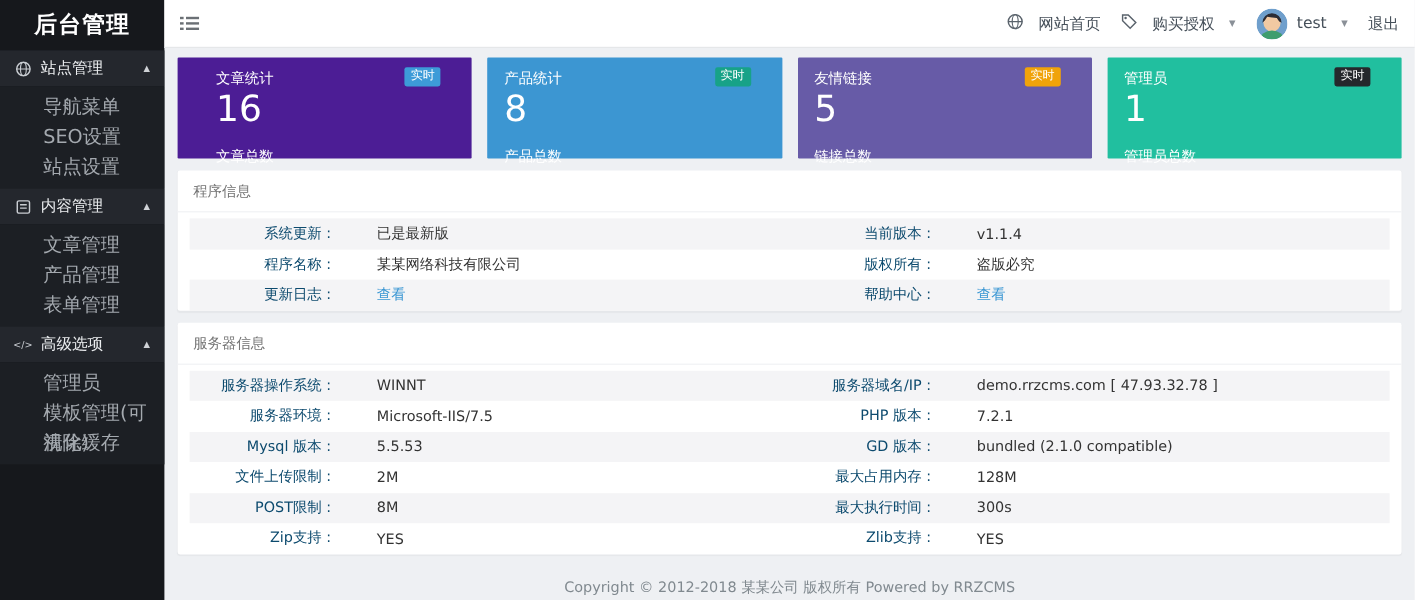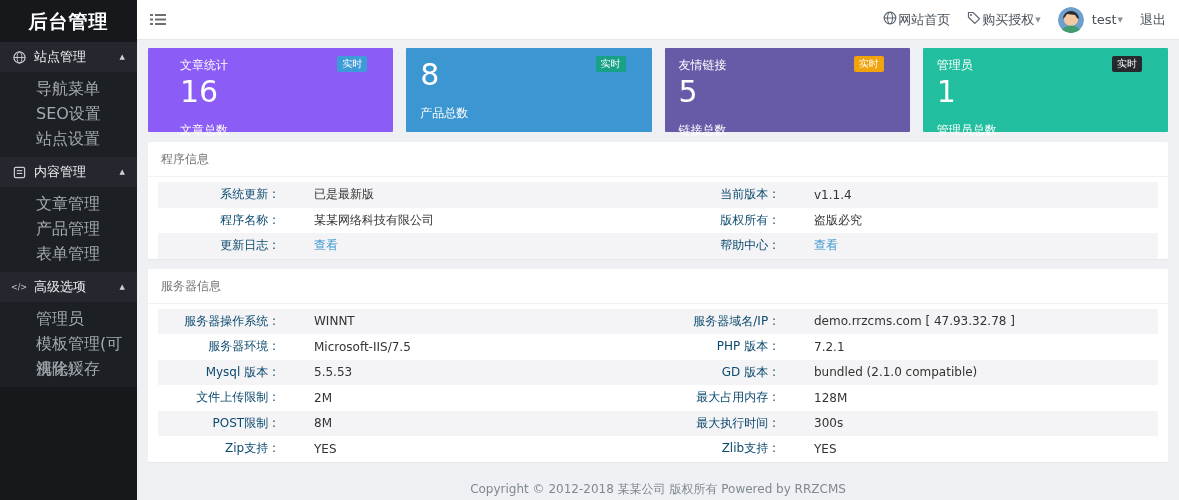--- a/index.html
+++ b/index.html
@@ -20,36 +20,36 @@
   .nav-sub { background:#1c1f24; padding:4px 0 6px; }
   .nav-sub .sub-item { display:block; height:25px; line-height:25px; padding-left:36px;
     font-size:16px; color:#a4a9af; cursor:pointer; text-decoration:none; }
 
   
   .main { flex:1; display:flex; flex-direction:column; height:100%; }
   .topbar { height:40px; background:#fff; border-bottom:1px solid #e5e7e9;
     display:flex; align-items:center; justify-content:space-between; padding:0 13px; }
   .menu-toggle { cursor:pointer; display:inline-flex; }
   .tb-right { display:flex; align-items:center; gap:17px; font-size:13px; color:#46505a; }
-  .tb-item { display:inline-flex; align-items:center; gap:1px; cursor:pointer; }
+  .tb-item { display:inline-flex; align-items:center; gap:12px; cursor:pointer; }
   .tb-caret { font-size:7px; color:#8a9097; }
   .avatar { width:26px; height:26px; border-radius:50%; overflow:hidden; display:inline-flex;
     cursor:pointer; margin-right:-9px; }
 
   
   .content { flex:1; padding:8px 11px 0; overflow:hidden; }
 
   .cards { display:grid; grid-template-columns:repeat(4,1fr); gap:13px; margin-bottom:10px; }
   .card { height:84px; position:relative; color:#fff; padding:9px 14px; border-radius:1px; }
   .card-title { font-size:12px; }
   .card-num { font-size:30px; line-height:34px; margin-top:1px; font-weight:400; }
   .card-cap { font-size:12px; margin-top:13px; }
   .badge { position:absolute; top:8px; right:26px; font-size:10px; line-height:1;
     padding:3px 5px; border-radius:2px; color:#fff; }
-  .card0 { background:#8b5cf6;padding-left:32px; } .card0 .badge { background:#3d9bd8; }
+  .card0 { background:#4c1d95;padding-left:32px; } .card0 .badge { background:#3d9bd8; }
   .card1 { background:#3c96d2; } .card1 .badge { background:#17a288; }
   .card2 { background:#675ba7; } .card2 .badge { background:#f0a30a; }
   .card3 { background:#21bf9f; } .card3 .badge { background:#25282c; }
 
   .panel { background:#fff; border-radius:2px; margin-bottom:10px;
     box-shadow:0 1px 1px rgba(0,0,0,0.04); }
   .panel-title { font-size:12px; color:#737373; padding:9px 13px 8px;
     border-bottom:1px solid #f1f2f4; }
   .ptable { margin:5px 10px 7px; }
   .irow { display:grid; grid-template-columns:118px 385px 115px 1fr; align-items:center;
@@ -179,20 +179,21 @@
     <div class="content">
 
       <div class="cards">
         <div class="card card0">
           <div class="card-title">文章统计</div>
           <span class="badge">实时</span>
           <div class="card-num">16</div>
           <div class="card-cap">文章总数</div>
         </div>
         <div class="card card1">
+          <div class="card-title">产品统计</div>
           <span class="badge">实时</span>
           <div class="card-num">8</div>
           <div class="card-cap">产品总数</div>
         </div>
         <div class="card card2">
           <div class="card-title">友情链接</div>
           <span class="badge">实时</span>
           <div class="card-num">5</div>
           <div class="card-cap">链接总数</div>
         </div>

